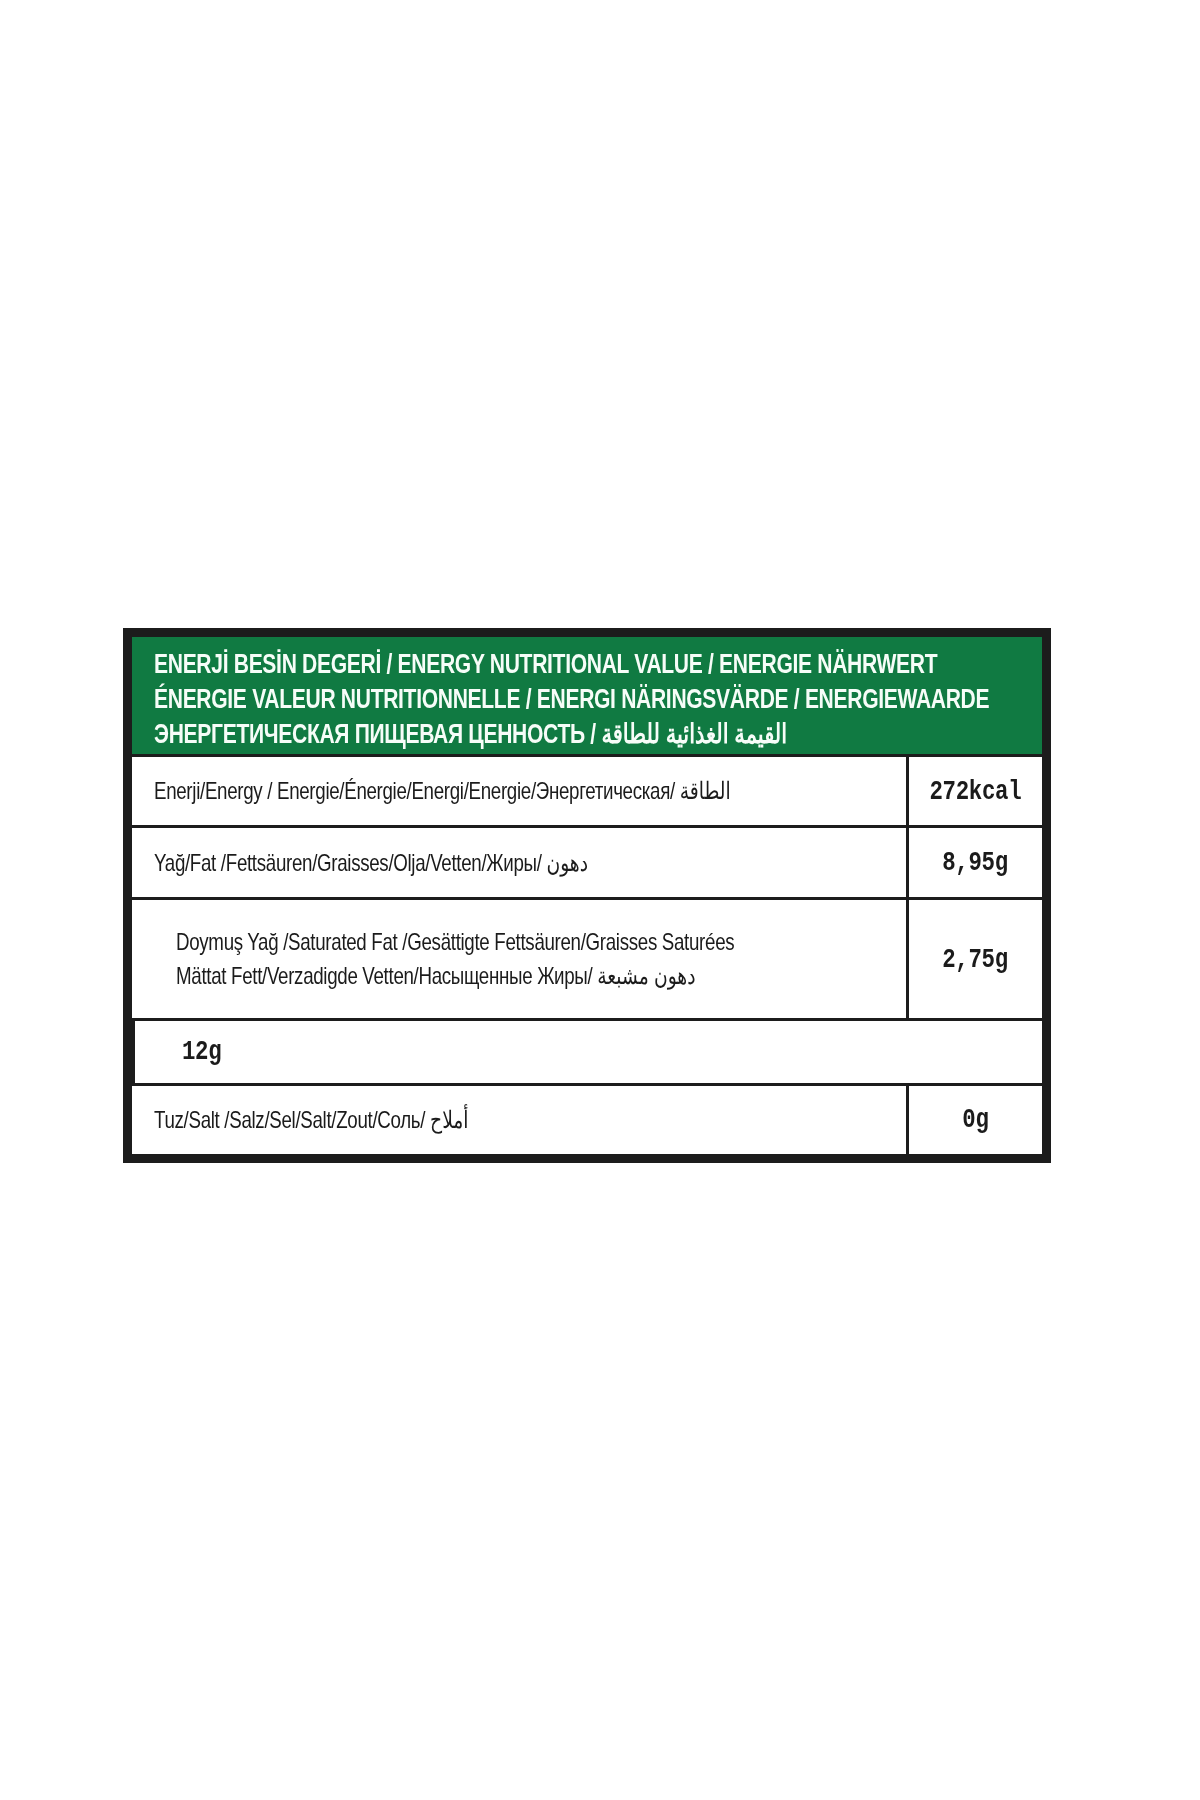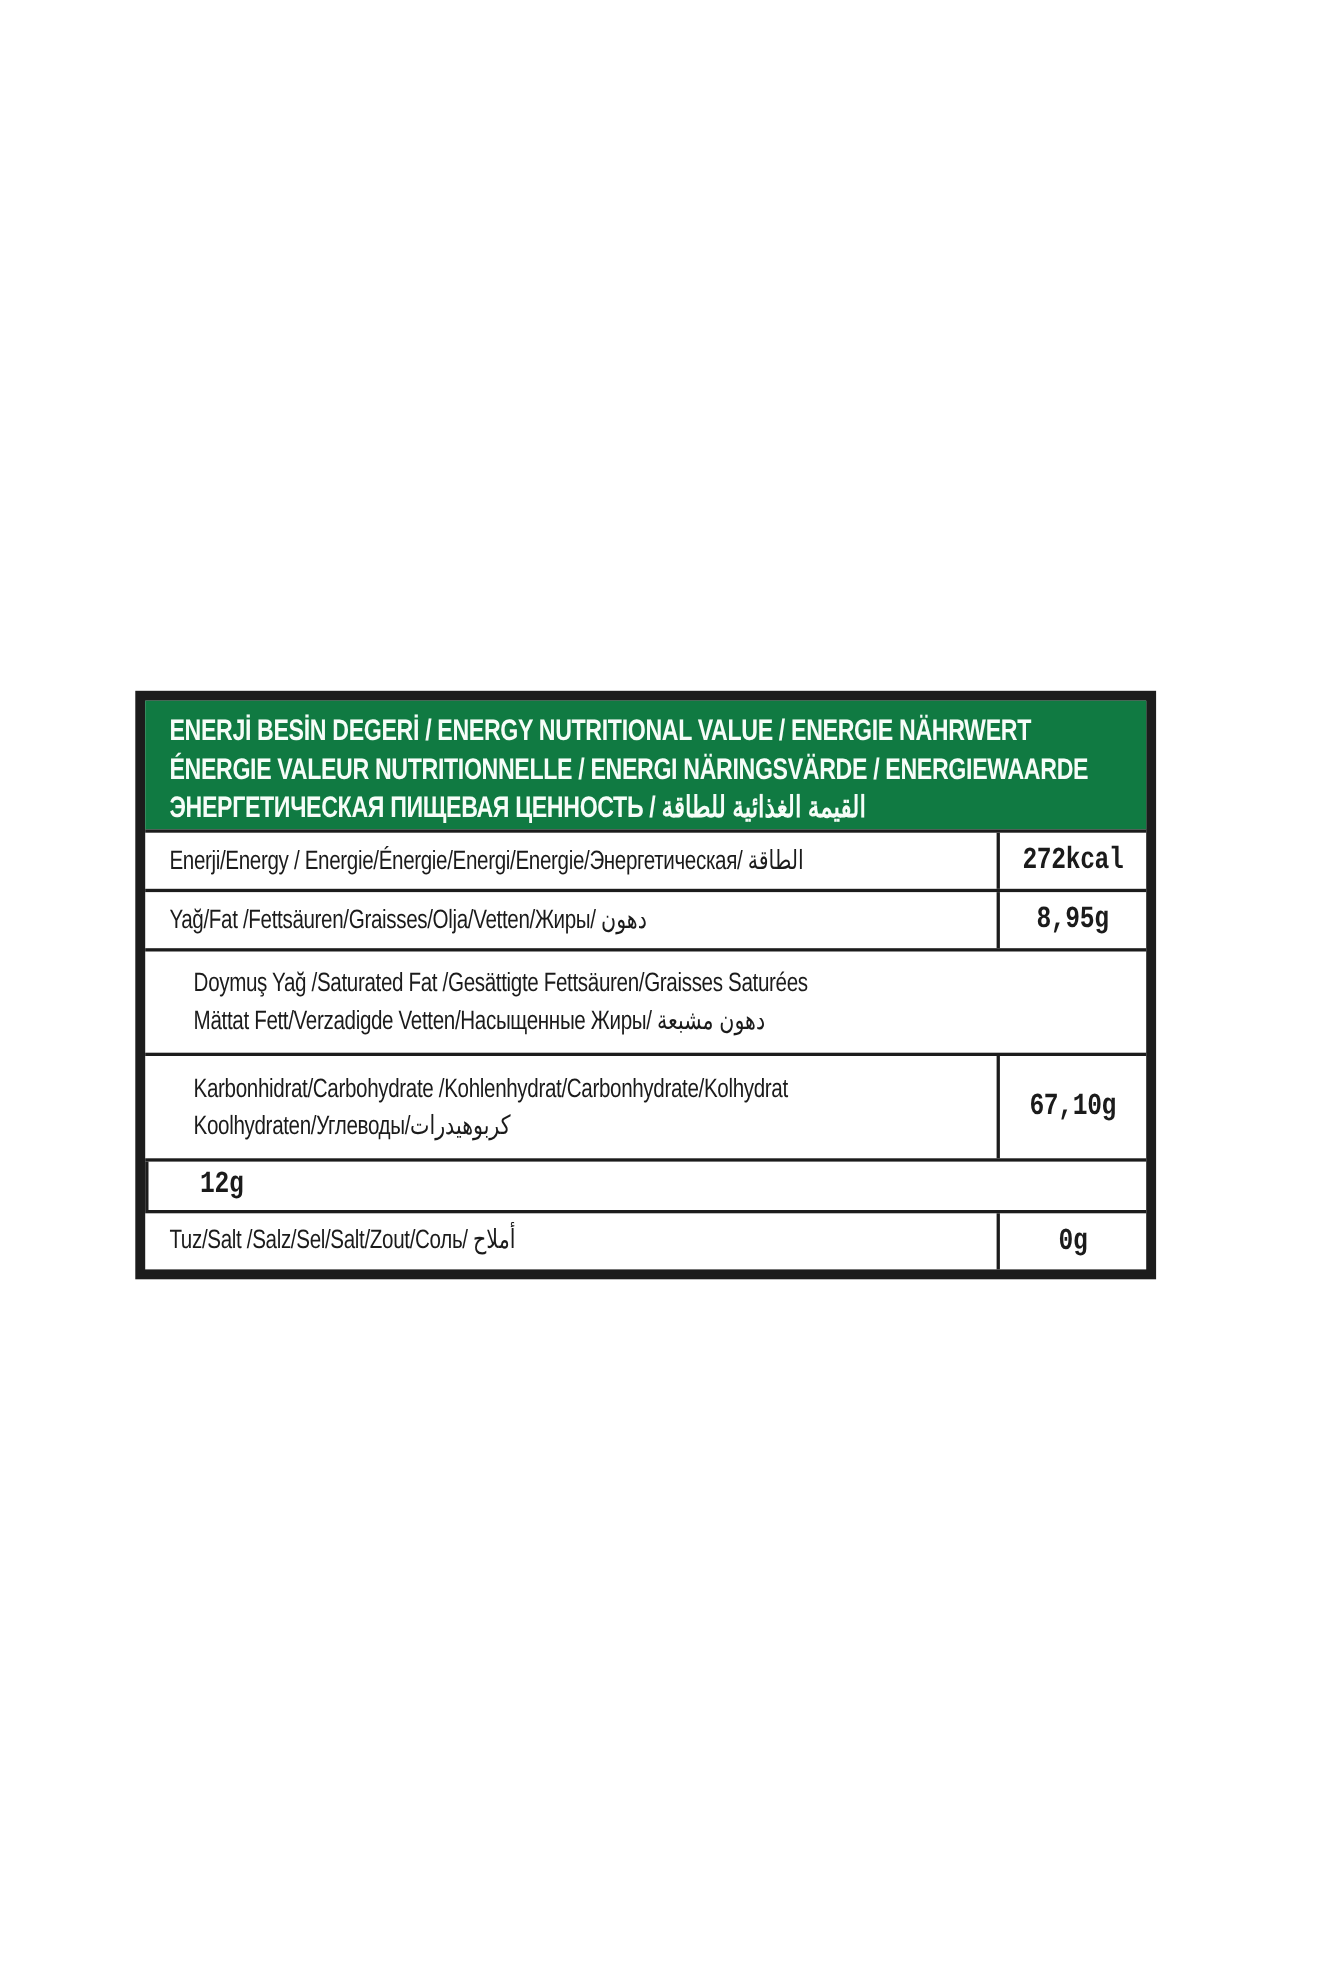--- a/index.html
+++ b/index.html
@@ -135,31 +135,25 @@
       <div class="value-cell">
         <span class="value-text cxc">8,95g</span>
       </div>
     </div>
 
     <div class="trow tall">
       <div class="label-cell">
         <div class="label-line"><span class="cx">Doymuş Yağ /Saturated Fat /Gesättigte Fettsäuren/Graisses Saturées</span></div>
         <div class="label-line"><span class="cx">Mättat Fett/Verzadigde Vetten/Насыщенные Жиры/ دهون مشبعة</span></div>
       </div>
+      <div class="value-cell">
+        <span class="value-text cxc">2,75g</span>
+      </div>
     </div>
 
-    <div class="trow tall">
-      <div class="label-cell">
-        <div class="label-line"><span class="cx">Karbonhidrat/Carbohydrate /Kohlenhydrat/Carbonhydrate/Kolhydrat</span></div>
-        <div class="label-line"><span class="cx">Koolhydraten/Углеводы/كربوهيدرات</span></div>
-      </div>
-      <div class="value-cell">
-        <span class="value-text cxc">67,10g</span>
-      </div>
-    </div>
 
     <div class="trow">
       <div class="value-cell">
         <span class="value-text cxc">12g</span>
       </div>
     </div>
 
     <div class="trow">
       <div class="label-cell">
         <div class="label-line"><span class="cx">Tuz/Salt /Salz/Sel/Salt/Zout/Соль/ أملاح</span></div>

